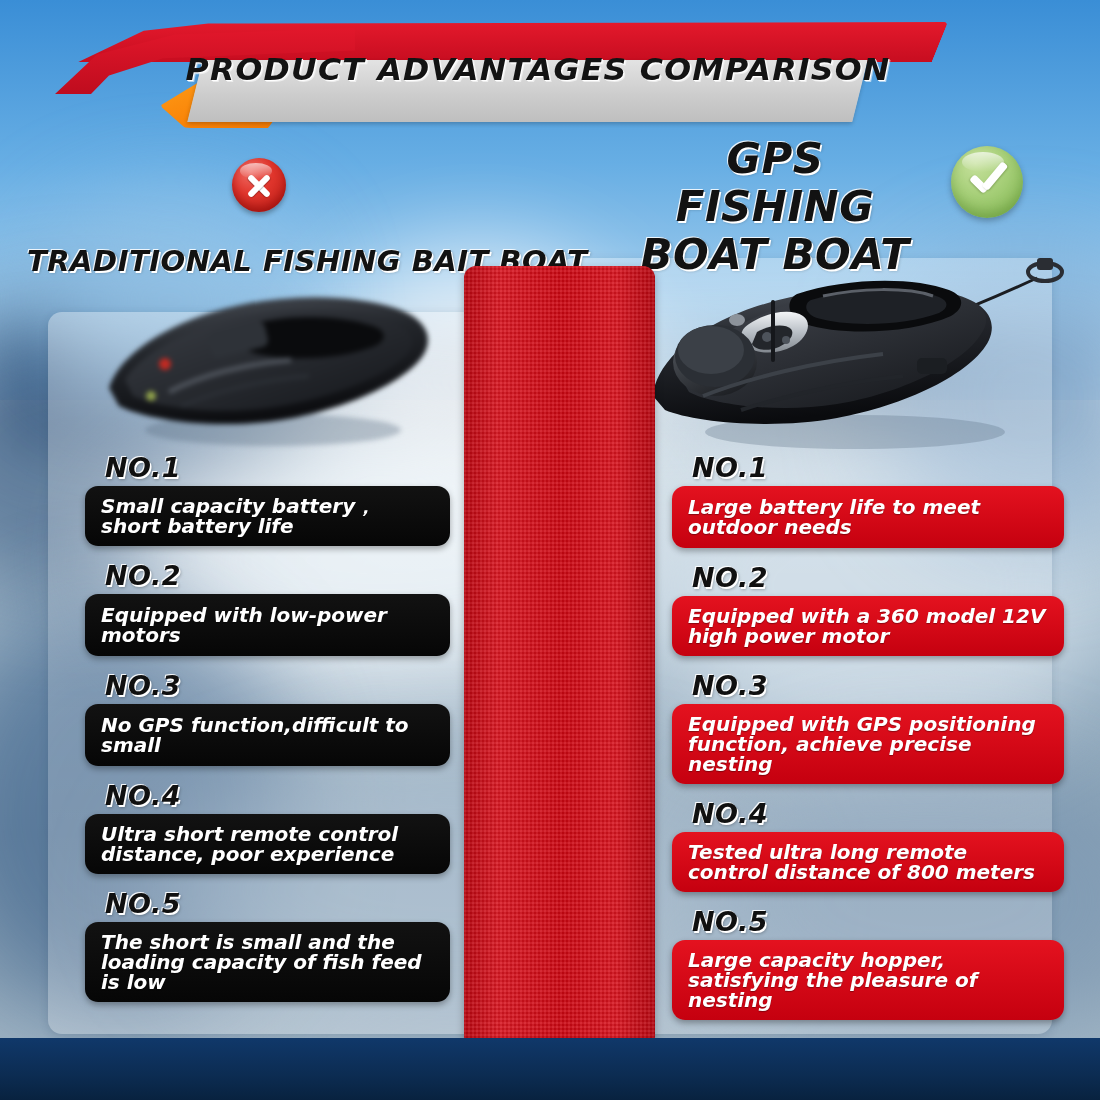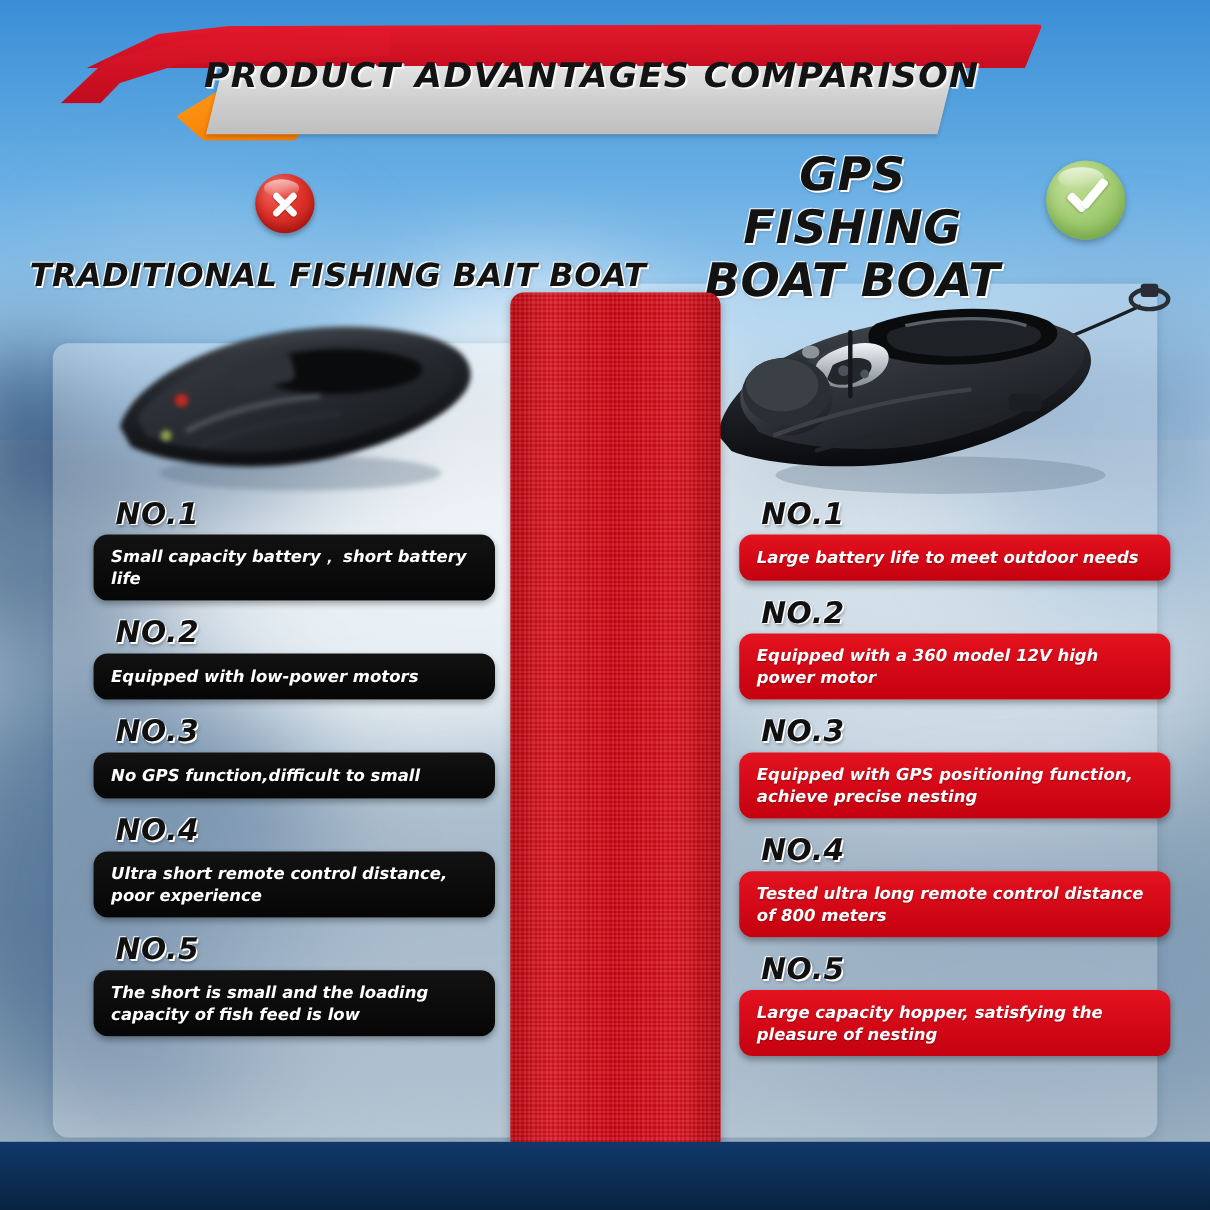--- a/index.html
+++ b/index.html
@@ -82,21 +82,21 @@
   .check{position:absolute;left:16px;top:18px;width:42px;height:36px;}
   .check i{position:absolute;background:#fff;border-radius:3px;display:block;
       box-shadow:0 1px 2px rgba(60,90,30,.35);}
   .check i.s{left:2px;top:16px;width:20px;height:8px;transform:rotate(45deg);}
   .check i.l{left:12px;top:8px;width:32px;height:8px;transform:rotate(-50deg);}
 
   .col-title{position:absolute;font-style:italic;font-weight:bold;color:#121212;
       white-space:nowrap;letter-spacing:.5px;
       text-shadow:1.5px 1.5px 0 #fff, -1px -1px 0 rgba(255,255,255,.85),
                   2px 2px 3px rgba(0,0,0,.22);margin-top:13px;}
-  .left-title{left:27px;top:220px;font-size:29px;}
+  .left-title{left:27px;top:231px;font-size:29px;}
   .right-title{left:625px;top:122px;font-size:42px;line-height:48px;text-align:center;
       white-space:normal;width:300px;}
 
   
   .panel{position:absolute;border-radius:14px;
       background:linear-gradient(180deg,rgba(255,255,255,.34) 0%,rgba(255,255,255,.18) 45%,
                 rgba(255,255,255,.26) 100%);
       box-shadow:0 2px 10px rgba(20,50,80,.15);}
   .panel-left{left:48px;top:312px;width:520px;height:722px;}
   .panel-right{left:560px;top:258px;width:492px;height:776px;
@@ -130,25 +130,25 @@
 
   
   .items{position:absolute;}
   .items.left{left:85px;top:452px;width:365px;}
   .items.right{left:672px;top:452px;width:392px;}
   .item{position:relative;margin-bottom:14px;}
   .no{font-style:italic;font-weight:bold;font-size:27px;color:#101010;letter-spacing:.5px;
       text-shadow:1.5px 1.5px 0 #fff,-1px -1px 0 rgba(255,255,255,.9),2px 3px 3px rgba(0,0,0,.25);
       margin-bottom:3px;margin-left:20px;}
   .pill{border-radius:13px;padding:11px 16px;color:#fff;
-      font-style:italic;font-weight:bold;font-size:15px;line-height:20px;
+      font-style:italic;font-weight:bold;font-size:20px;line-height:20px;
       box-shadow:0 3px 6px rgba(0,0,0,.32);
       text-shadow:0 1px 1px rgba(0,0,0,.35);}
   .pill.dark{background:linear-gradient(180deg,#121212 0%,#060606 100%);}
-  .pill.red{background:linear-gradient(180deg,#e4121f 0%,#c5000f 100%);border-radius:12px;}
+  .pill.red{background:linear-gradient(180deg,#e4121f 0%,#c5000f 100%);}
   .pill.two{padding-top:10px;padding-bottom:10px;}
 </style>
 </head>
 <body>
 
 <div id="stage">
 
   <div class="bg">
     <div class="sky"></div>
     <div class="water"></div>

